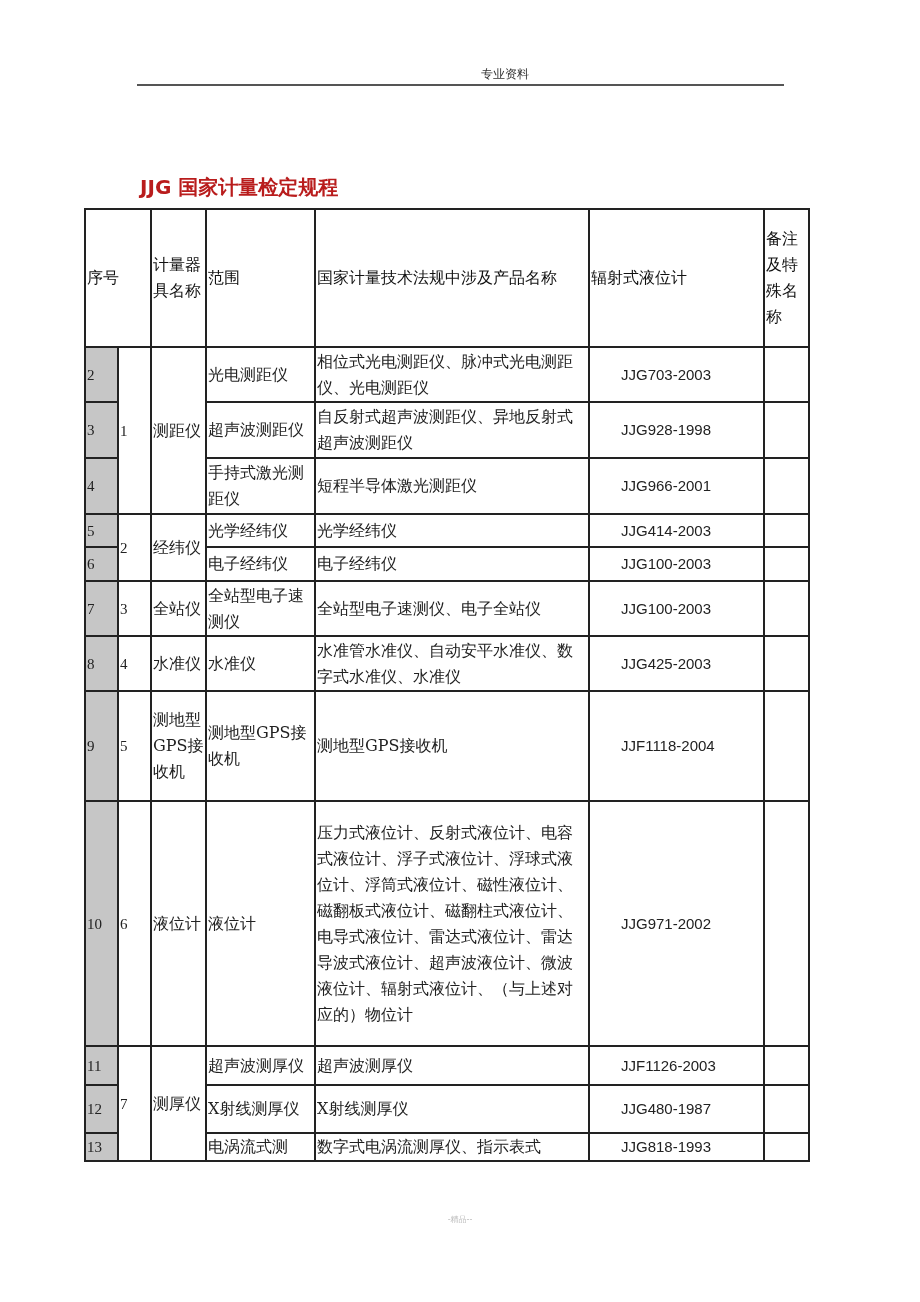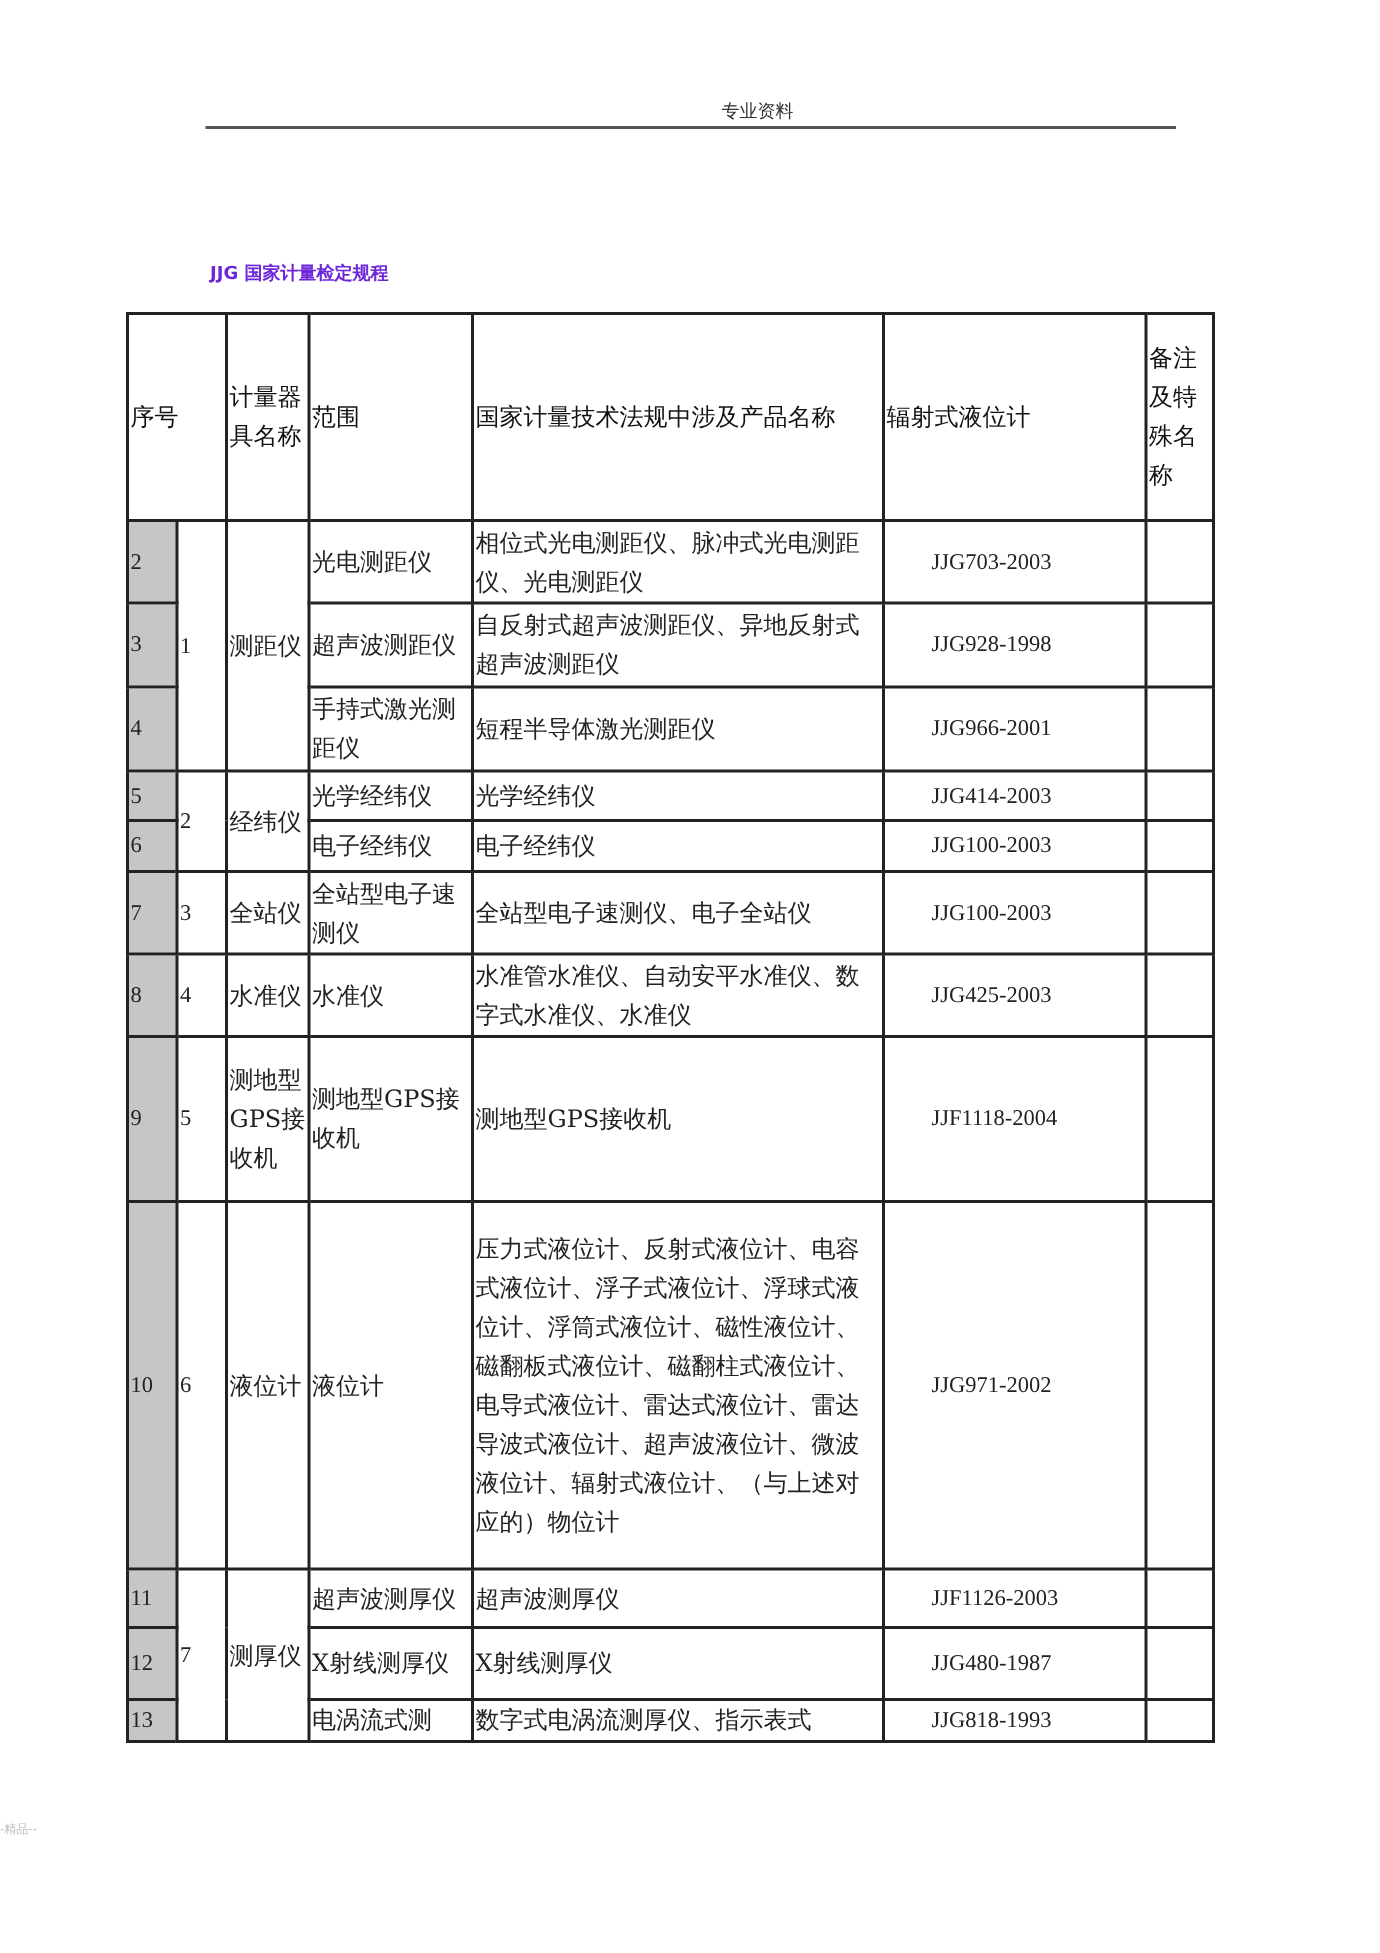--- a/index.html
+++ b/index.html
@@ -1,32 +1,32 @@
 <!DOCTYPE html>
 <html><head>
 <meta charset="utf-8">
 <style>
   html, body { margin: 0; padding: 0; background: #ffffff; }
   body { width: 920px; height: 1302px; position: relative; overflow: hidden;
          font-family: "DejaVu Serif", "Liberation Serif", serif; color: #222; }
   .page-header-text { position: absolute; left: 0; width: 1010px; top: 66px; text-align: center;
          font-size: 12px; color: #333; font-family: "DejaVu Sans", sans-serif; }
   .page-header-rule { position: absolute; left: 137px; top: 84px; width: 647px; height: 2px; background: #555; }
-  .doc-title { position: absolute; left: 140px; top: 174px; font-size: 12px; font-weight: bold;
-         font-family: "DejaVu Sans", "Liberation Sans", sans-serif; color: #6d28d9; }
-  .footer-text { position: absolute; left: 0; width: 920px; top: 1214px; text-align: left; font-size: 8px; color: #bbb;
+  .doc-title { position: absolute; left: 140px; top: 174px; font-size: 20px; font-weight: bold;
+         font-family: "DejaVu Sans", "Liberation Sans", sans-serif; color: #b91c1c; }
+  .footer-text { position: absolute; left: 0; width: 920px; top: 1214px; text-align: center; font-size: 8px; color: #bbb;
          font-family: "DejaVu Sans", sans-serif; }
 
   table.spec { position: absolute; left: 84px; top: 208px; border-collapse: collapse; table-layout: fixed;
          width: 724px; border: 2px solid #222; }
   table.spec td { border: 2px solid #222; padding: 0 0 0 1px; vertical-align: middle; font-size: 16px;
          line-height: 26px; word-break: break-all; overflow: hidden; }
   table.spec td.num { font-family: "Liberation Serif", serif; font-size: 15px; }
   table.spec td.seq { background: #c6c6c6; font-family: "Liberation Serif", serif; font-size: 15px; }
-  table.spec td.code { font-family: Liberation Serif, serif; font-size: 15px; padding-left: 31px; }
+  table.spec td.code { font-family: Liberation Sans, sans-serif; font-size: 15px; padding-left: 31px; }
   table.spec thead td { font-family: "DejaVu Sans", sans-serif; font-size: 16px; color: #111; }
 </style>
 </head>
 <body>
 
 <div class="page-header-text">专业资料</div>
 <div class="page-header-rule"></div>
 <div class="doc-title">JJG 国家计量检定规程</div>
 
 <table class="spec">

